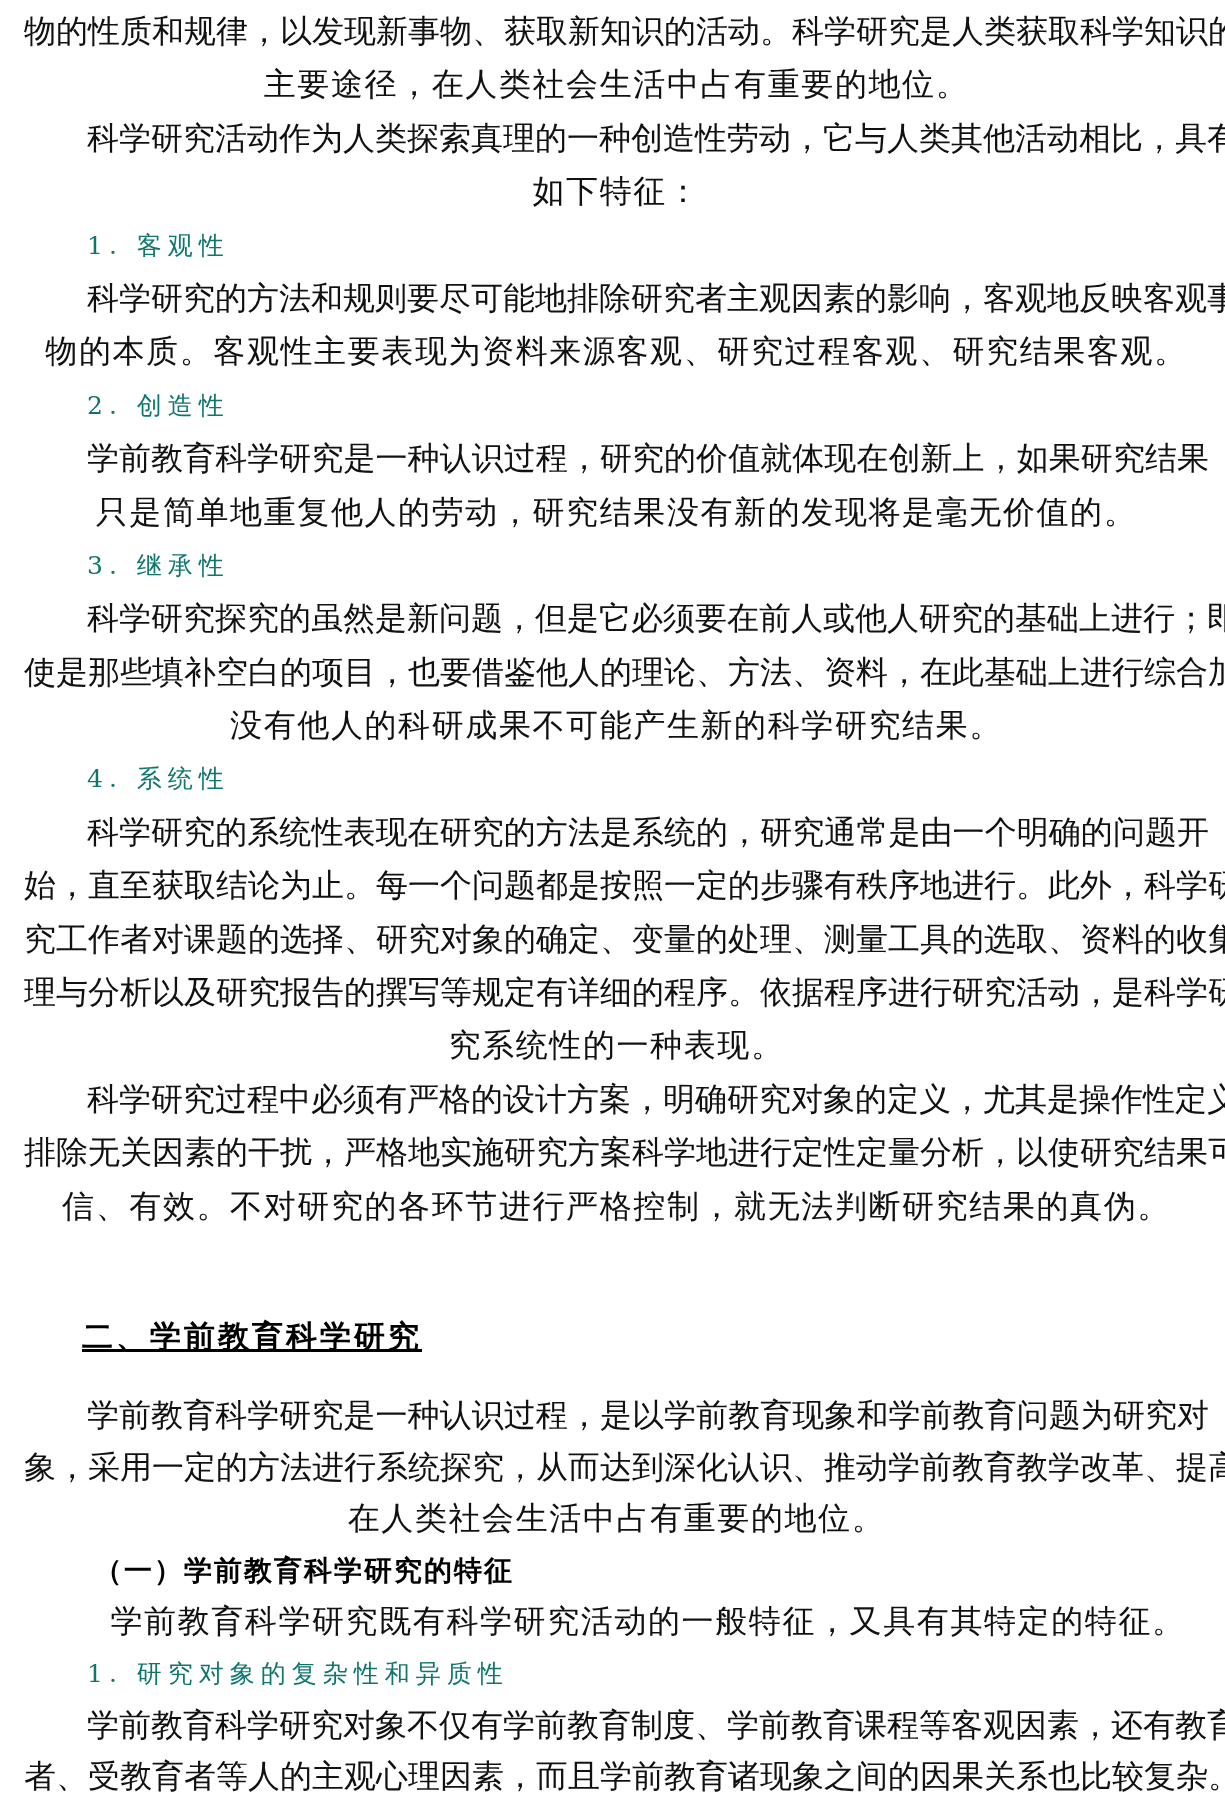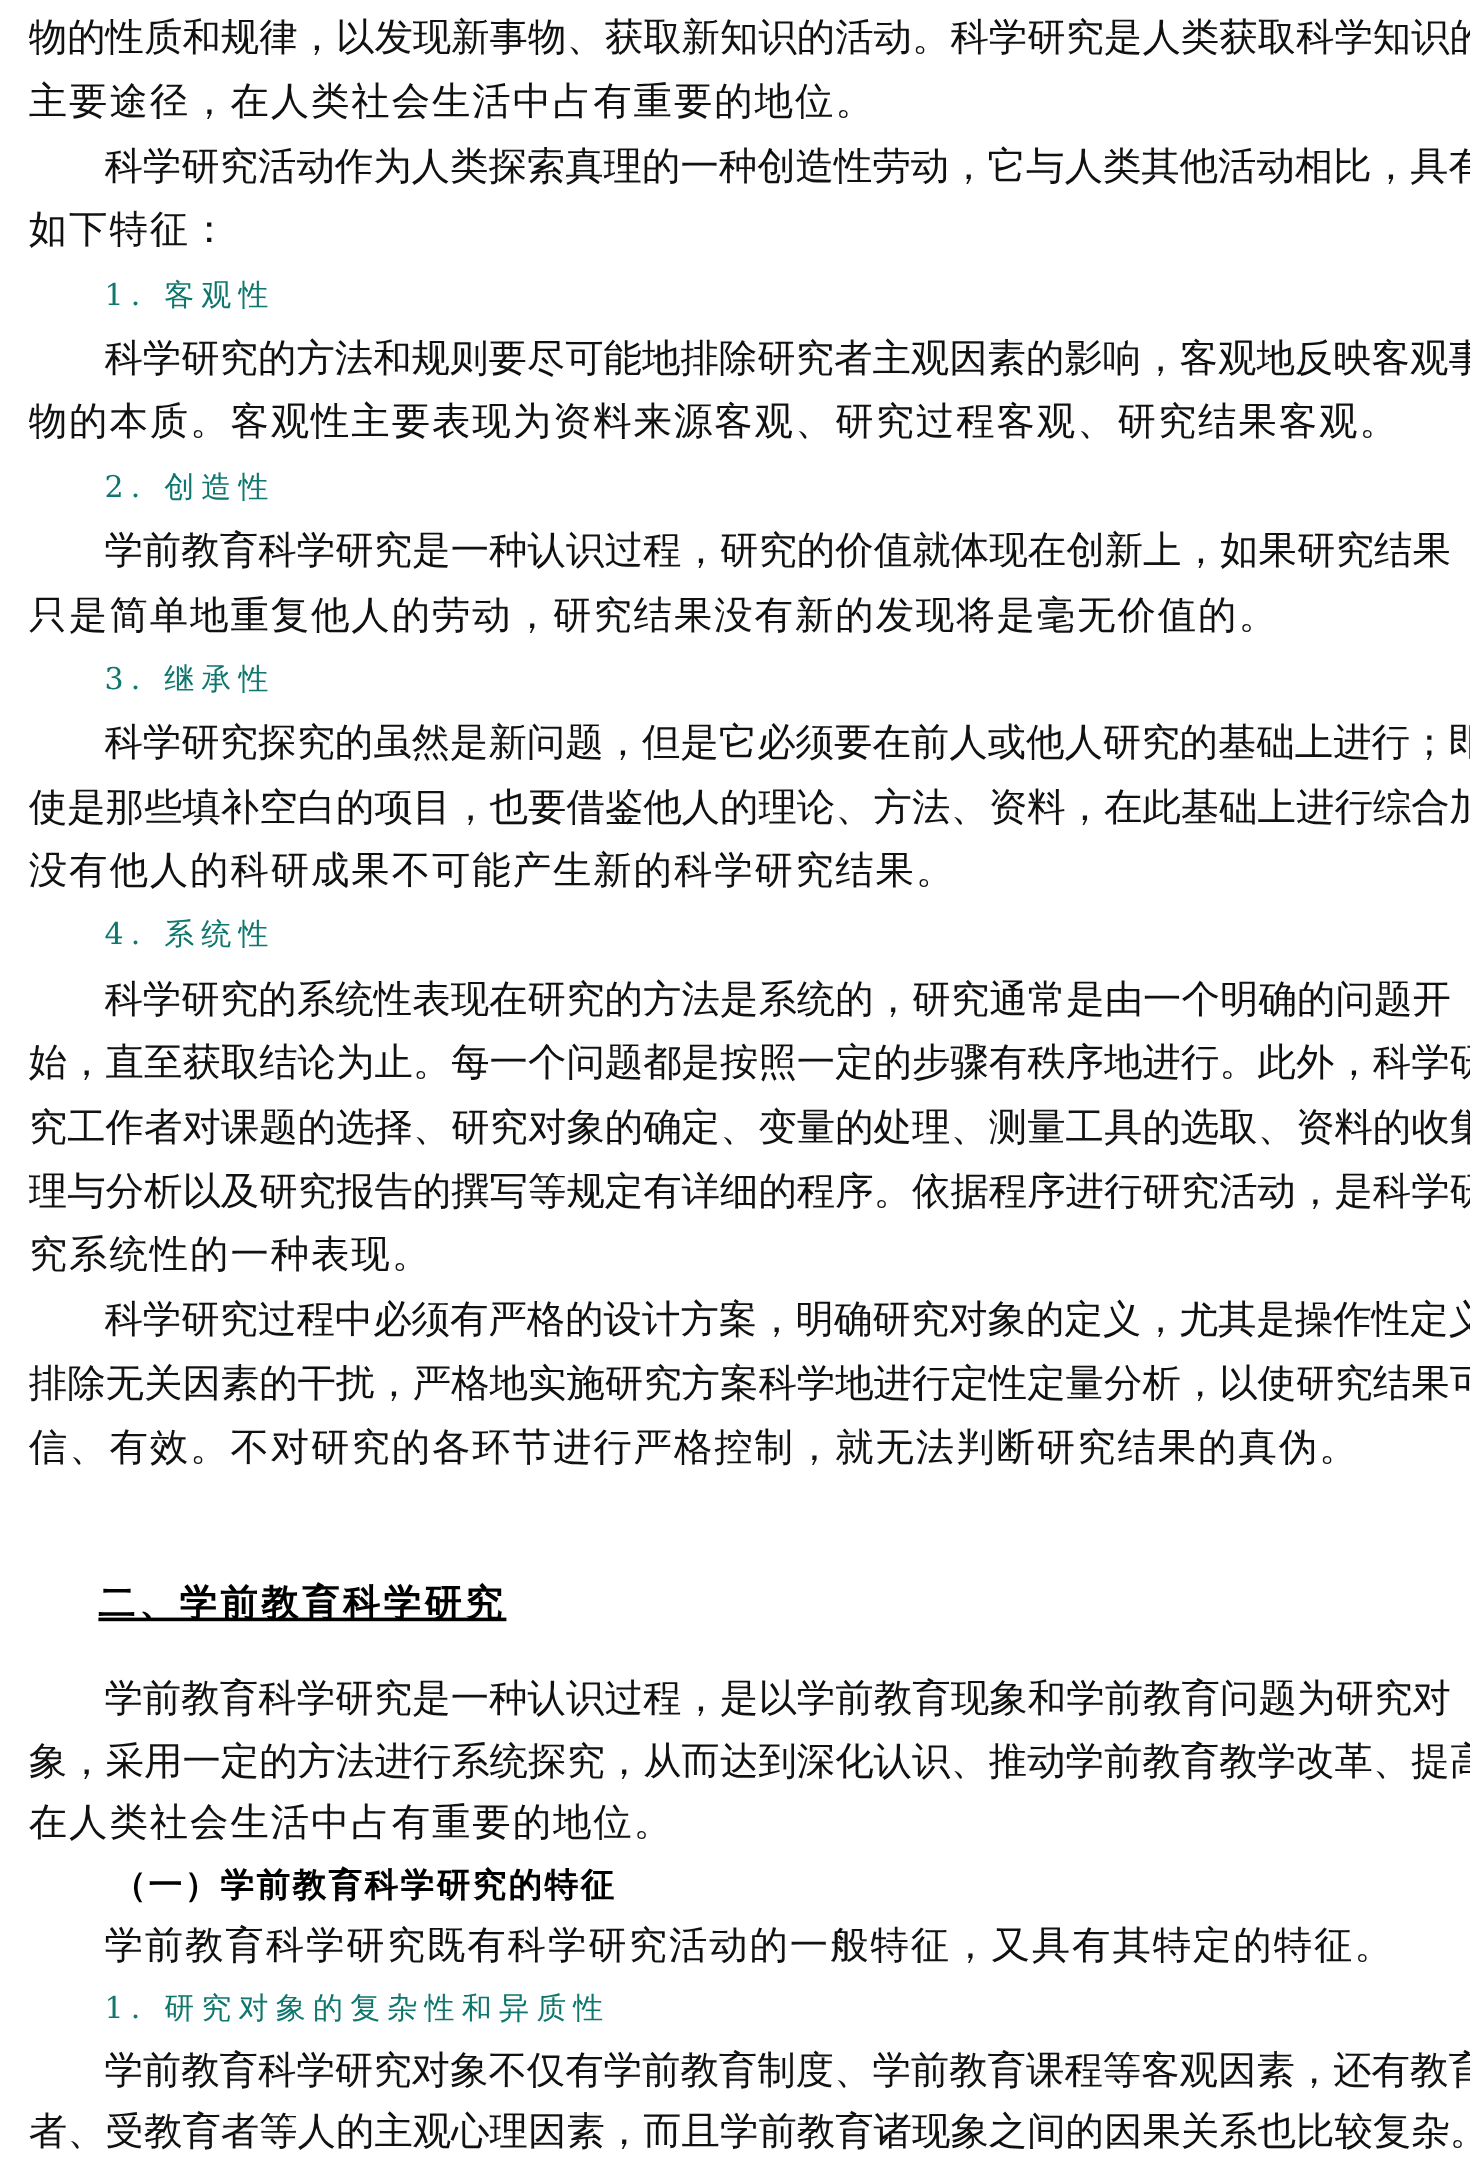--- a/index.html
+++ b/index.html
@@ -6,21 +6,21 @@
   body { width: 1225px; height: 1819px; position: relative; overflow: hidden; color: #111111; }
   .block { position: absolute; left: 8px; width: 1185px; margin-left: 16px; }
   .line {
     display: block; white-space: nowrap; overflow: visible;
     font-family: "DejaVu Serif", "Liberation Serif", serif;
     font-size: 32px;
   }
   .top .line { height: 53.4px; line-height: 53.4px; }
   .bottom .line { height: 51.6px; line-height: 51.6px; }
   .full { text-align: justify; text-align-last: justify; }
-  .last { text-align: left; letter-spacing: 1.6px; }
+  .last { text-align: center; letter-spacing: 1.6px; }
   .indent { padding-left: 63px; }
   .item {
     padding-left: 63px; font-size: 25px; letter-spacing: 6px; color: #0f766e;
     font-family: "DejaVu Serif", "Liberation Serif", serif;
   }
   .h2 {
     position: absolute; left: 82px; top: 1314px; height: 44px; line-height: 44px;
     font-family: "DejaVu Sans", "Liberation Sans", sans-serif;
     font-weight: bold; font-size: 31px; letter-spacing: 3px; color: #000; text-decoration: underline;
   }

